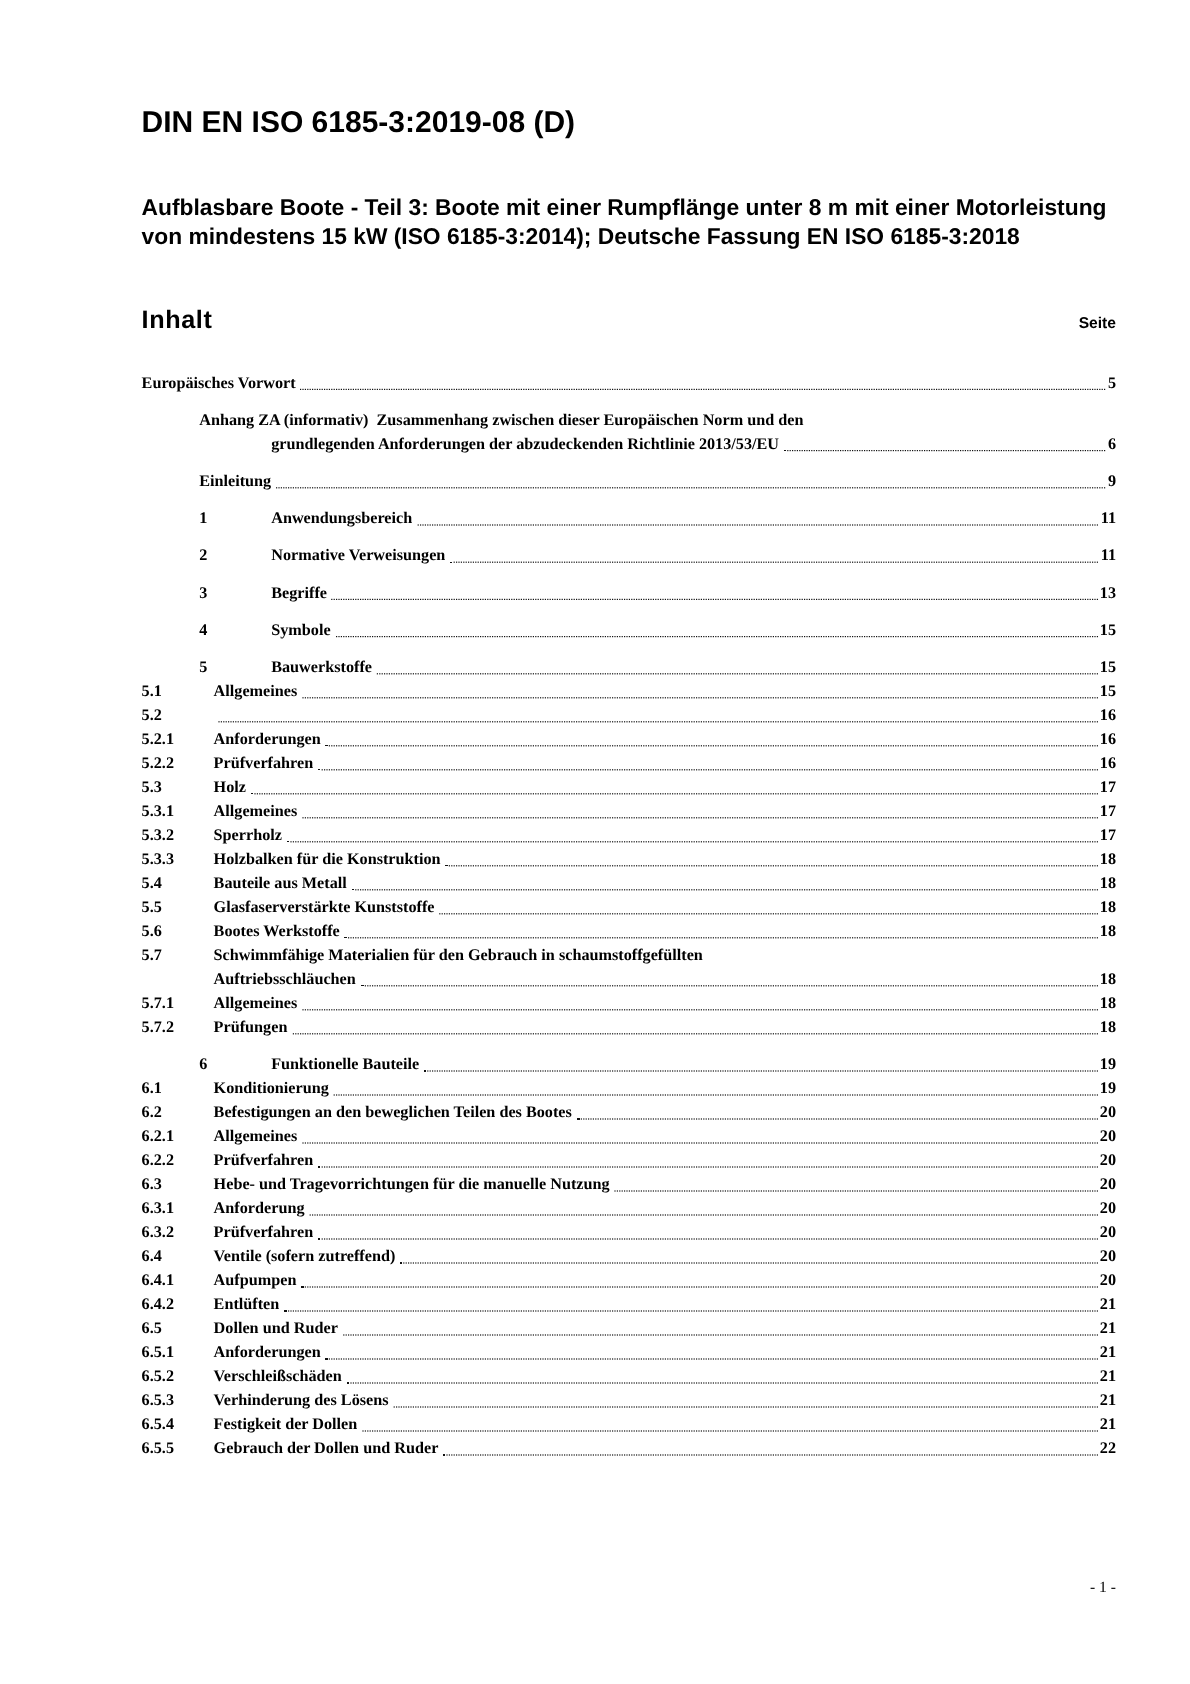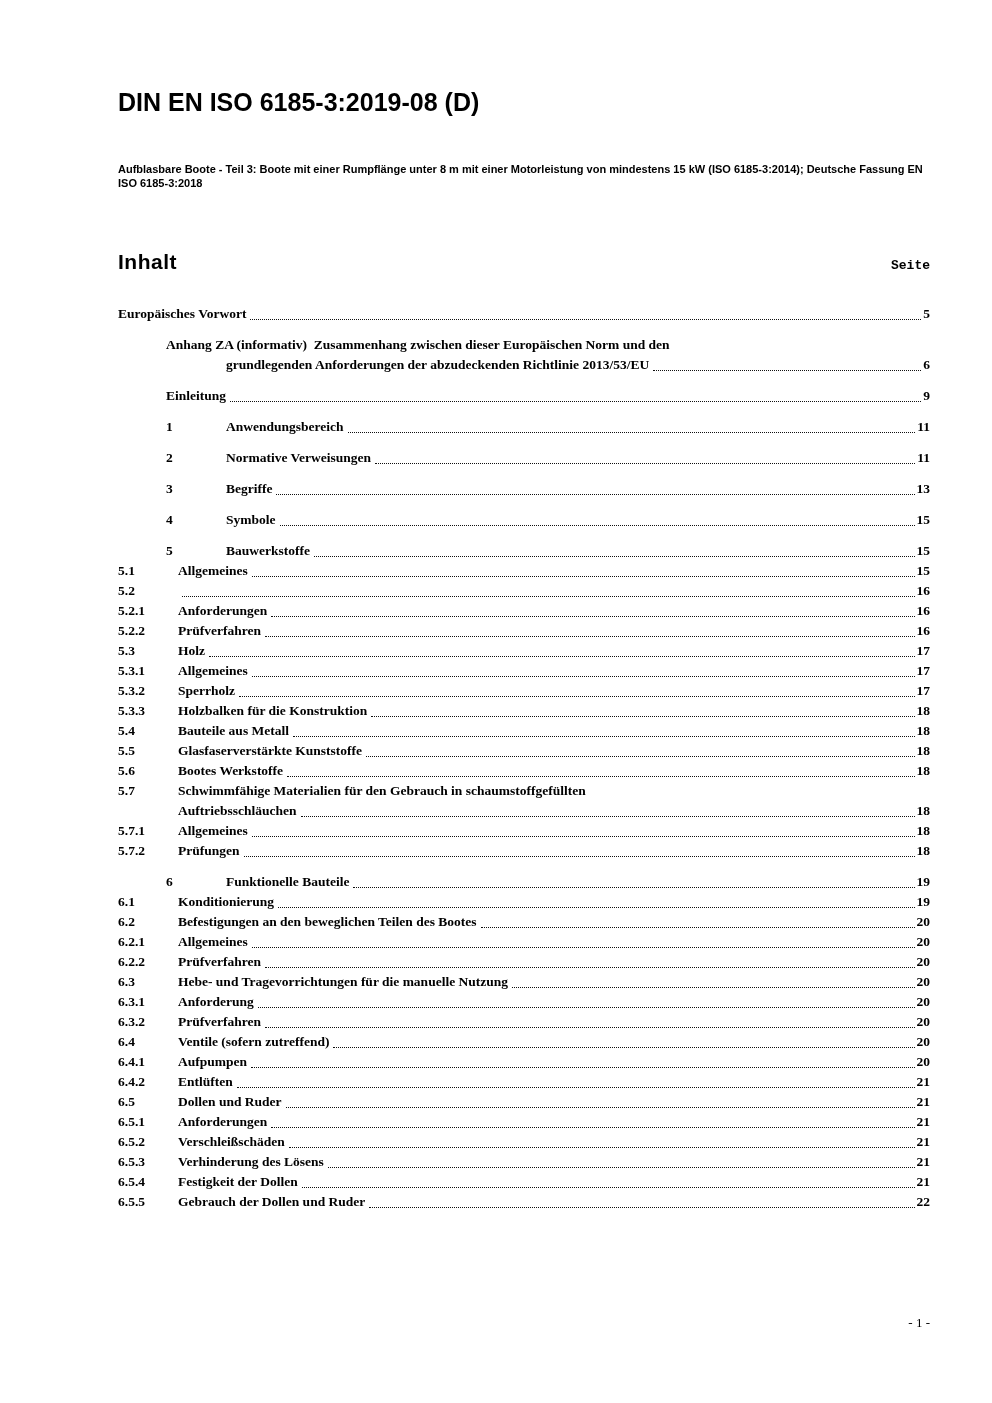--- a/index.html
+++ b/index.html
@@ -10,32 +10,32 @@
   }
   .page { position: absolute; inset: 0; padding: 88px 62px 0 118px; }
 
   .doc-code {
     font-family: "Liberation Sans", sans-serif;
     font-weight: bold; font-size: 25px; line-height: 1.15;
   }
   .subtitle {
     margin-top: 45px;
     font-family: "Liberation Sans", sans-serif;
-    font-weight: bold; font-size: 11px; line-height: 1.3;
+    font-weight: bold; font-size: 19px; line-height: 1.3;
   }
   .toc-header {
-    margin-top: 60px;
+    margin-top: 44px;
     display: flex; align-items: baseline; justify-content: space-between;
   }
   .toc-heading {
     font-family: "Liberation Sans", sans-serif;
     font-weight: bold; font-size: 21px; letter-spacing: 0.5px;
   }
   .page-label {
-    font-family: Liberation Mono, monospace;
+    font-family: Liberation Sans, sans-serif;
     font-weight: bold; font-size: 13px;
   }
 
   .toc { margin-top: 30px; font-size: 13.5px; font-weight: bold; }
   .toc-row.gap { margin-top: 11px; margin-left: 48px; }
   .toc-line { display: flex; line-height: 20px; }
   .toc-line.cont { padding-left: 60px; }
   .toc-num { width: 60px; flex: none; }
   .toc-text { white-space: pre; }
   .leader {

